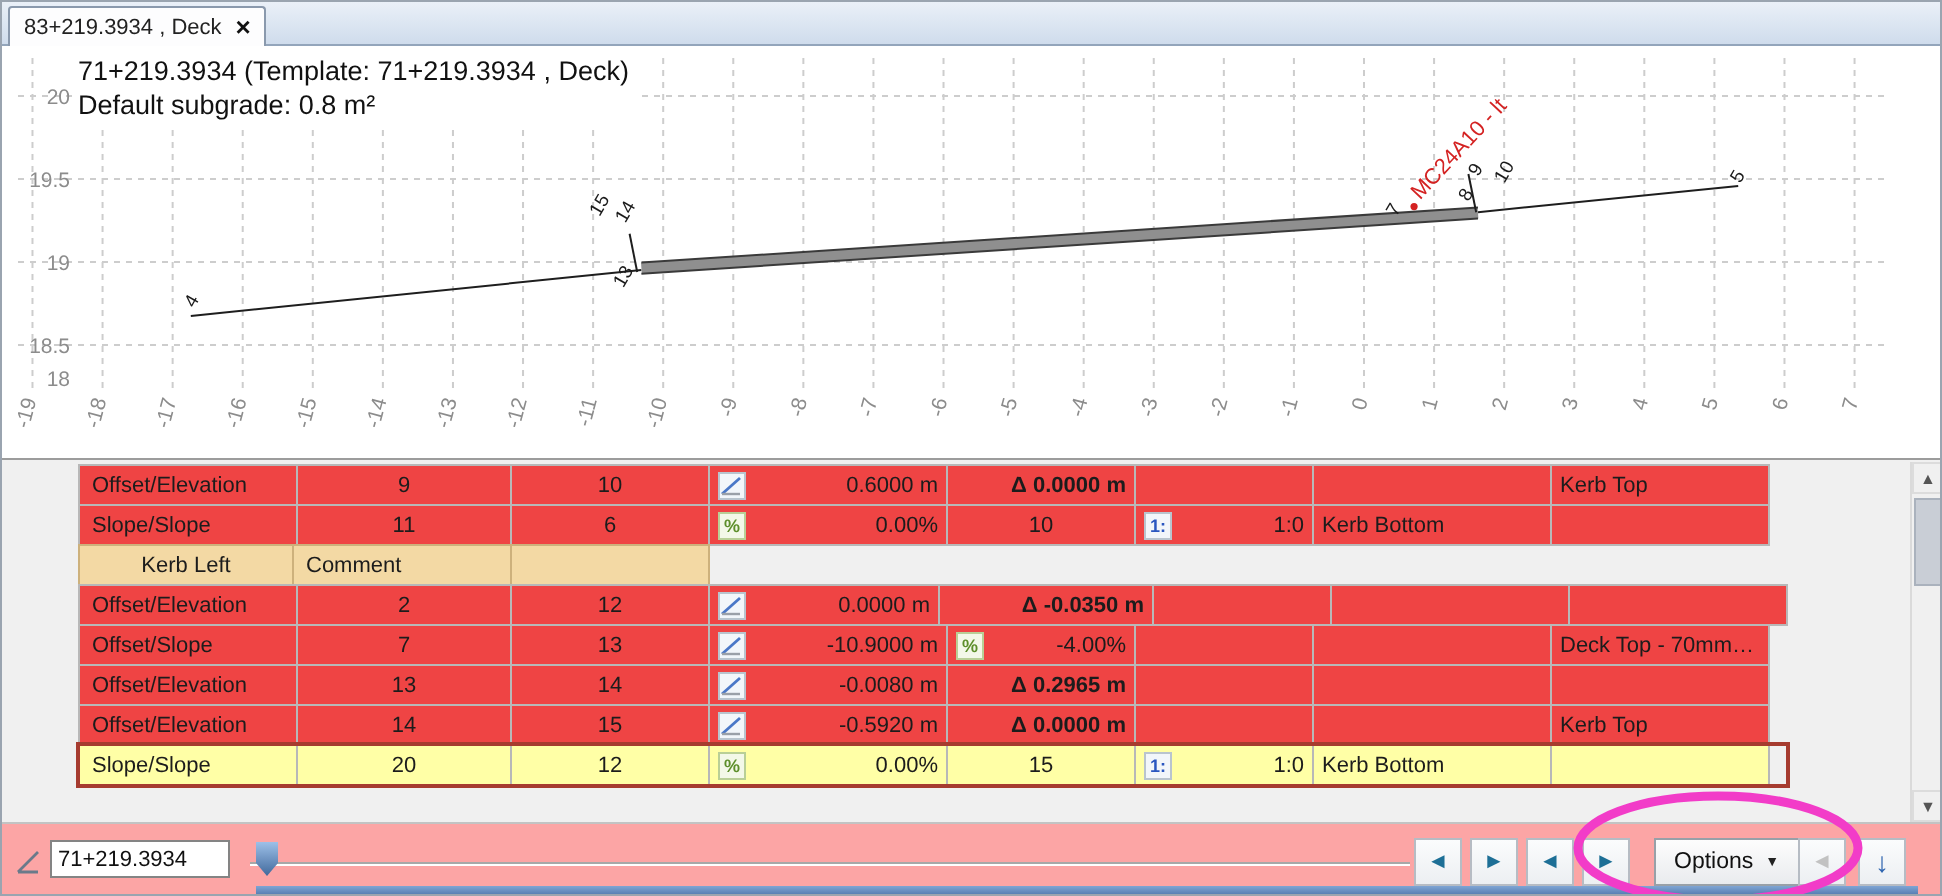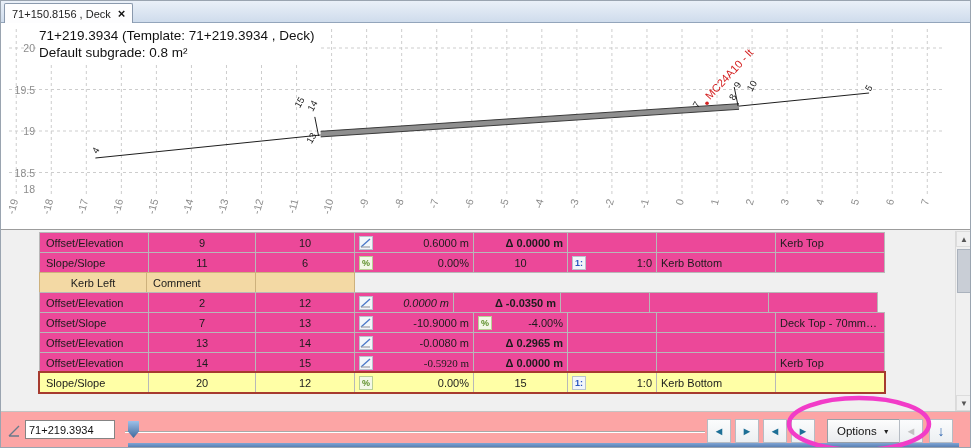--- a/index.html
+++ b/index.html
@@ -26,21 +26,21 @@
   .deck-core{stroke:#8f8f8f;stroke-width:5.6;fill:none;}
   .deck-edge{stroke:#3a3a3a;stroke-width:1;fill:none;}
   .plabel{font-size:9.5px;fill:#1a1a1a;font-family:"Liberation Sans",sans-serif;}
   .redlabel{font-size:11px;fill:#d42222;font-family:"Liberation Sans",sans-serif;}
 
   
   #table{position:absolute;left:0;top:228px;width:971px;height:182px;background:#f0f0f0;border-top:1px solid #9c9c9c;}
   #rows{position:absolute;left:38px;top:2px;}
   .trow{display:flex;}
   .trow + .trow{margin-top:-1px;}
-  .cell{border:1px solid #b8b8b8;background:#ec4899;height:21px;font-size:11px;color:#1c1c1c;
+  .cell{border:1px solid #b8b8b8;background:#ef4444;height:21px;font-size:11px;color:#1c1c1c;
     padding:0 4px;display:flex;align-items:center;overflow:hidden;white-space:nowrap;}
   .cell + .cell{margin-left:-1px;}
   .cell.type{padding-left:6px;}
   .a-c{justify-content:center;}
   .a-r{justify-content:flex-end;font-weight:bold;}
   .a-l{justify-content:flex-start;}
   .a-sb{justify-content:space-between;}
   .trow.comment .cell{background:#f3d9a4;border-color:#cdb17c;}
   .trow.selected{position:relative;z-index:2;}
   .trow.selected .cell{background:#ffffa6;}
@@ -82,21 +82,21 @@
 
   #annot{position:absolute;left:0;top:0;z-index:99;pointer-events:none;}
 </style>
 </head>
 <body>
 
 <div id="screen">
 
   <div id="tabbar">
     <div class="tab">
-      <span>71+150.8156 , Deck</span>
+      <span>83+219.3934 , Deck</span>
       <span class="tab-close">×</span>
     </div>
   </div>
 
   <div id="chart">
     <svg id="chart-svg" width="971" height="206">
         <line x1="15.240000000000009" y1="6" x2="15.240000000000009" y2="172" class="grid"></line>
         <text x="17.24000000000001" y="177" class="xtick" text-anchor="end" transform="rotate(-75 17.24000000000001 177)">-19</text>
         <line x1="50.27999999999997" y1="6" x2="50.27999999999997" y2="172" class="grid"></line>
         <text x="52.27999999999997" y="177" class="xtick" text-anchor="end" transform="rotate(-75 52.27999999999997 177)">-18</text>
@@ -222,21 +222,21 @@
         </div>
         <div class="trow comment">
           <div class="cell a-c" style="width: 108px;">Kerb Left</div>
           <div class="cell type a-l" style="width: 110px;">Comment</div>
           <div class="cell a-l" style="width: 100px;"></div>
         </div>
         <div class="trow normal">
           <div class="cell type a-l" style="width: 110px;">Offset/Elevation</div>
           <div class="cell a-c" style="width: 108px;">2</div>
           <div class="cell a-c" style="width: 100px;">12</div>
-          <div class="cell a-sb" style="width: 100px; font-style: italic;">
+          <div class="cell a-sb" style="width: 116px;">
             <span class="cic cic-slope">
               <svg width="12" height="12" viewBox="0 0 12 12">
                 <path d="M1 10 L10 2" stroke="#4a78c8" stroke-width="1.4" fill="none"></path>
                 <path d="M1 10 H10" stroke="#9aa0a8" stroke-width="1.2" fill="none"></path>
               </svg>
             </span>
             <span>0.0000 m</span>
           </div>
           <div class="cell a-r" style="width: 108px;">Δ -0.0350 m</div>
           <div class="cell a-l" style="width: 90px;"></div>
@@ -279,21 +279,21 @@
           </div>
           <div class="cell a-r" style="width: 95px;">Δ 0.2965 m</div>
           <div class="cell a-l" style="width: 90px;"></div>
           <div class="cell a-l" style="width: 120px;"></div>
           <div class="cell a-l" style="width: 110px;"></div>
         </div>
         <div class="trow normal">
           <div class="cell type a-l" style="width: 110px;">Offset/Elevation</div>
           <div class="cell a-c" style="width: 108px;">14</div>
           <div class="cell a-c" style="width: 100px;">15</div>
-          <div class="cell a-sb" style="width: 120px; font-family: Liberation Serif, serif;">
+          <div class="cell a-sb" style="width: 120px;">
             <span class="cic cic-slope">
               <svg width="12" height="12" viewBox="0 0 12 12">
                 <path d="M1 10 L10 2" stroke="#4a78c8" stroke-width="1.4" fill="none"></path>
                 <path d="M1 10 H10" stroke="#9aa0a8" stroke-width="1.2" fill="none"></path>
               </svg>
             </span>
             <span>-0.5920 m</span>
           </div>
           <div class="cell a-r" style="width: 95px;">Δ 0.0000 m</div>
           <div class="cell a-l" style="width: 90px;"></div>

